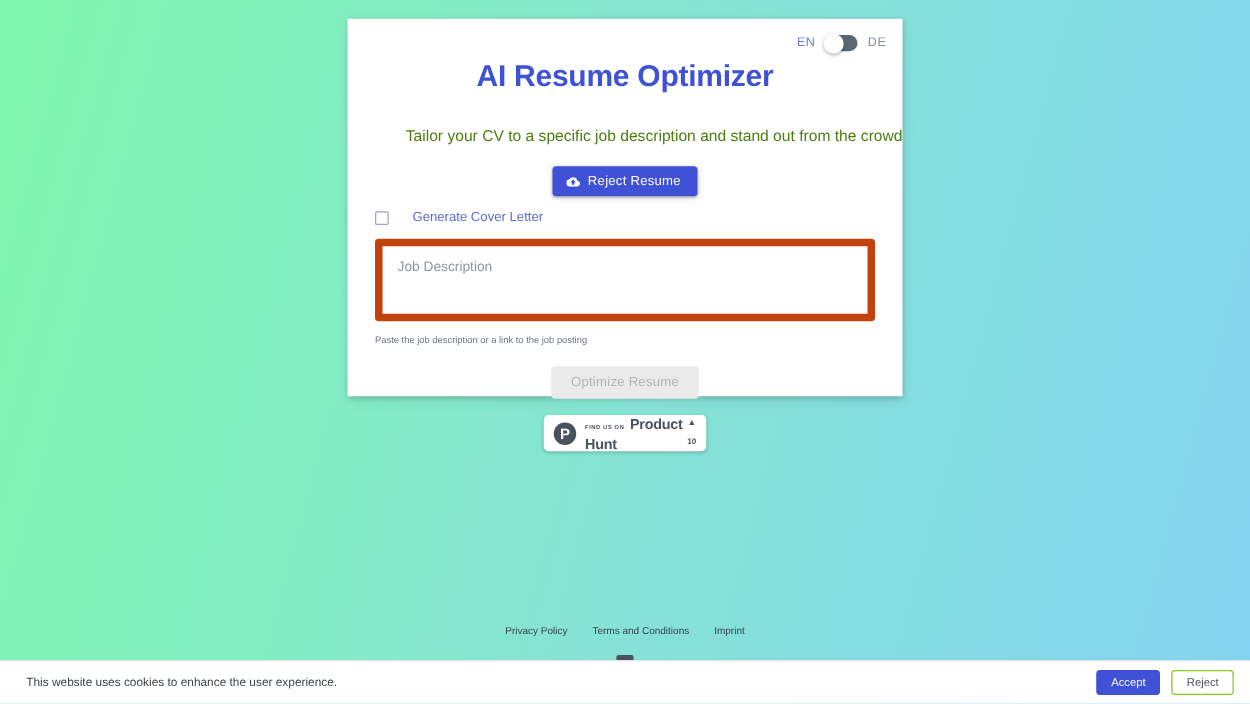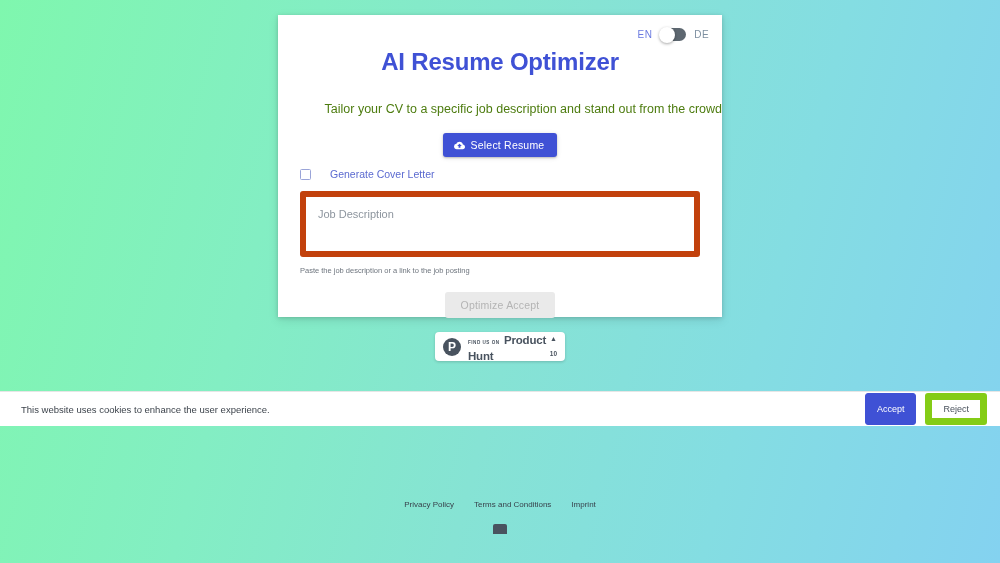--- a/index.html
+++ b/index.html
@@ -11,21 +11,21 @@
   body {
     font-family: "Liberation Sans", sans-serif;
     background: linear-gradient(105deg, #7ff7ae 0%, #83eec3 28%, #86e3d4 52%, #84dde2 74%, #84d2f0 100%);
     position: relative;
   }
 
   
   #page {
     position: relative;
     width: 1000px;
-    height: 426px;
+    height: 563px;
   }
 
   
   .card {
     position: absolute;
     left: 278px;
     top: 15px;
     width: 444px;
     height: 302px;
     background: #ffffff;
@@ -287,21 +287,21 @@
     border: 1px solid #3f51d5;
     border-radius: 3px;
     padding: 4px 11px;
     font-size: 9px;
     font-family: "Liberation Sans", sans-serif;
     cursor: pointer;
   }
   .btn-reject {
     background: #ffffff;
     color: #4a525c;
-    border: 7px solid #84cc16;
+    border: 1px solid #84cc16;
     border-radius: 3px;
     padding: 4px 11px;
     font-size: 9px;
     font-family: "Liberation Sans", sans-serif;
     cursor: pointer;
   }
 </style>
 </head>
 <body>
 
@@ -320,36 +320,36 @@
     <h1 class="title">AI Resume Optimizer</h1>
     <p class="subtitle">Tailor your CV to a specific job description and stand out from the crowd</p>
 
     <div class="select-wrap">
       <button class="btn-select">
         <span>
           <svg width="11" height="11" viewBox="0 0 24 24" fill="#ffffff" aria-hidden="true">
             <path d="M19.35 10.04A7.49 7.49 0 0 0 12 4C9.11 4 6.6 5.64 5.35 8.04A5.994 5.994 0 0 0 0 14c0 3.31 2.69 6 6 6h13c2.76 0 5-2.24 5-5 0-2.64-2.05-4.78-4.65-4.96zM14 13v4h-4v-4H7l5-5 5 5h-3z"></path>
           </svg>
         </span>
-        <span>Select Resume</span>
+        <span>Reject Resume</span>
       </button>
     </div>
 
     <div class="check-row">
       <span class="checkbox"></span>
       <span class="check-label">Generate Cover Letter</span>
     </div>
 
     <div class="ta-wrap">
       <textarea class="job-ta" placeholder="Job Description" style=""></textarea>
       <div class="ta-help">Paste the job description or a link to the job posting</div>
     </div>
 
     <div class="opt-wrap">
-      <button class="btn-optimize" disabled="">Optimize Accept</button>
+      <button class="btn-optimize" disabled="">Optimize Resume</button>
     </div>
   </div>
 
   <div class="ph-badge">
     <span class="ph-logo">P</span>
     <span class="ph-text">
       <span class="ph-kicker">FIND US ON</span>
       <span class="ph-name">Product Hunt</span>
     </span>
     <span class="ph-votes">

